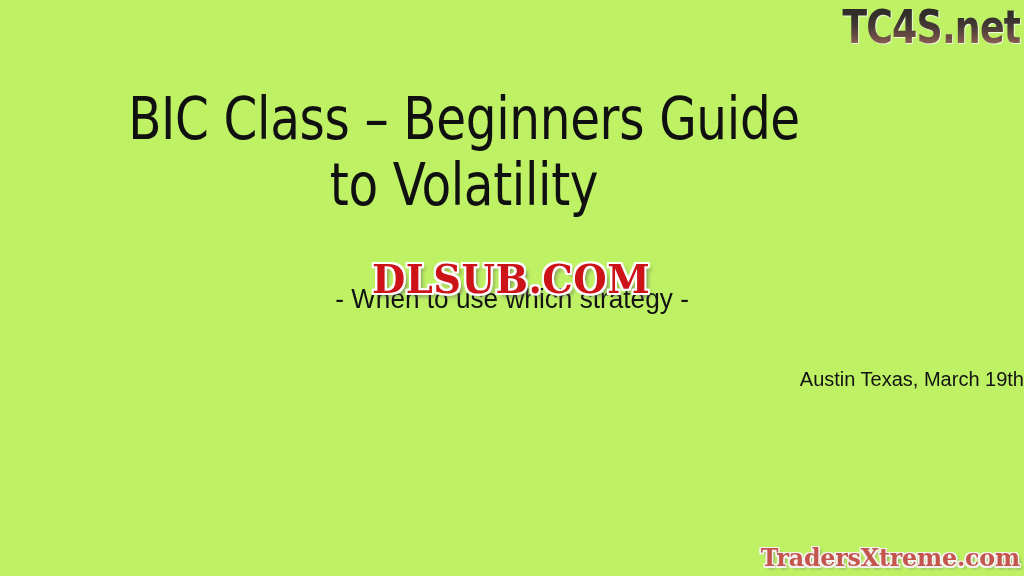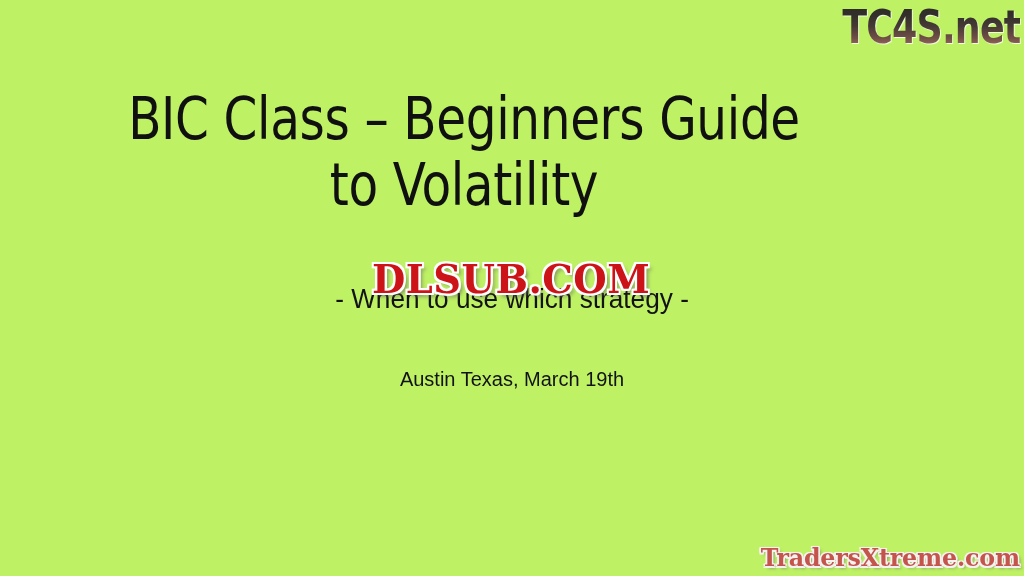--- a/index.html
+++ b/index.html
@@ -58,21 +58,21 @@
     transform: scaleX(0.97);
     transform-origin: center center;
   }
 
   
   .date-line {
     position: absolute;
     left: 0;
     top: 366px;
     width: 1024px;
-    text-align: center;
+    text-align: right;
     font-family: "Liberation Sans", sans-serif;
     font-weight: 400;
     font-size: 20px;
     line-height: 26px;
     color: #121212;
     white-space: nowrap;
   }
 
   
   .wm-tc4s {

